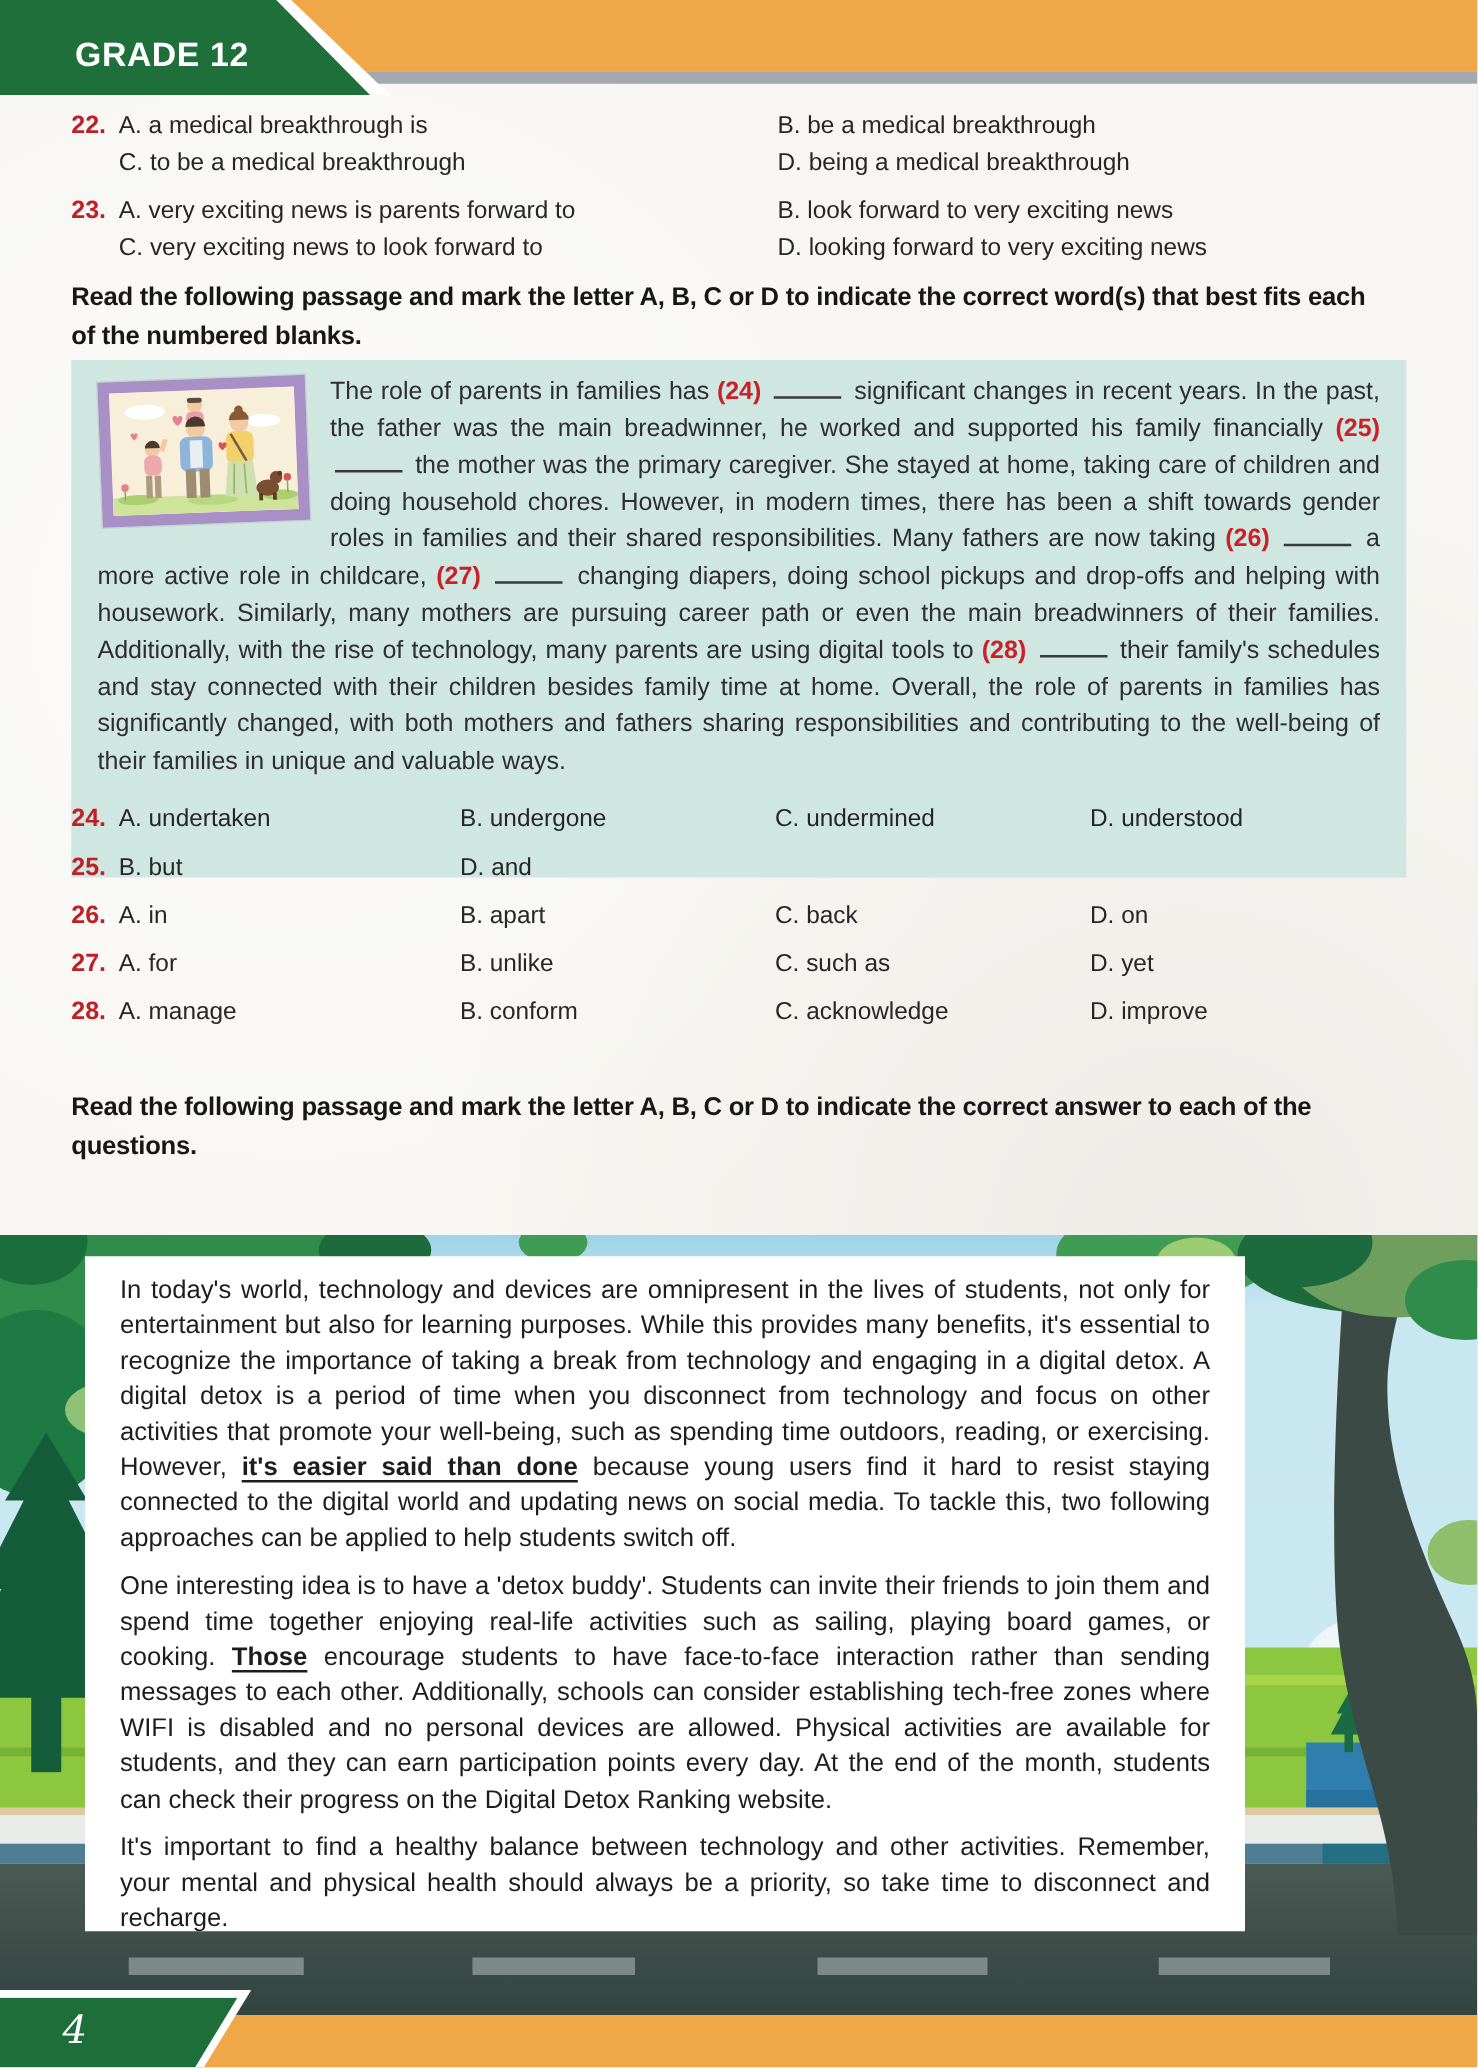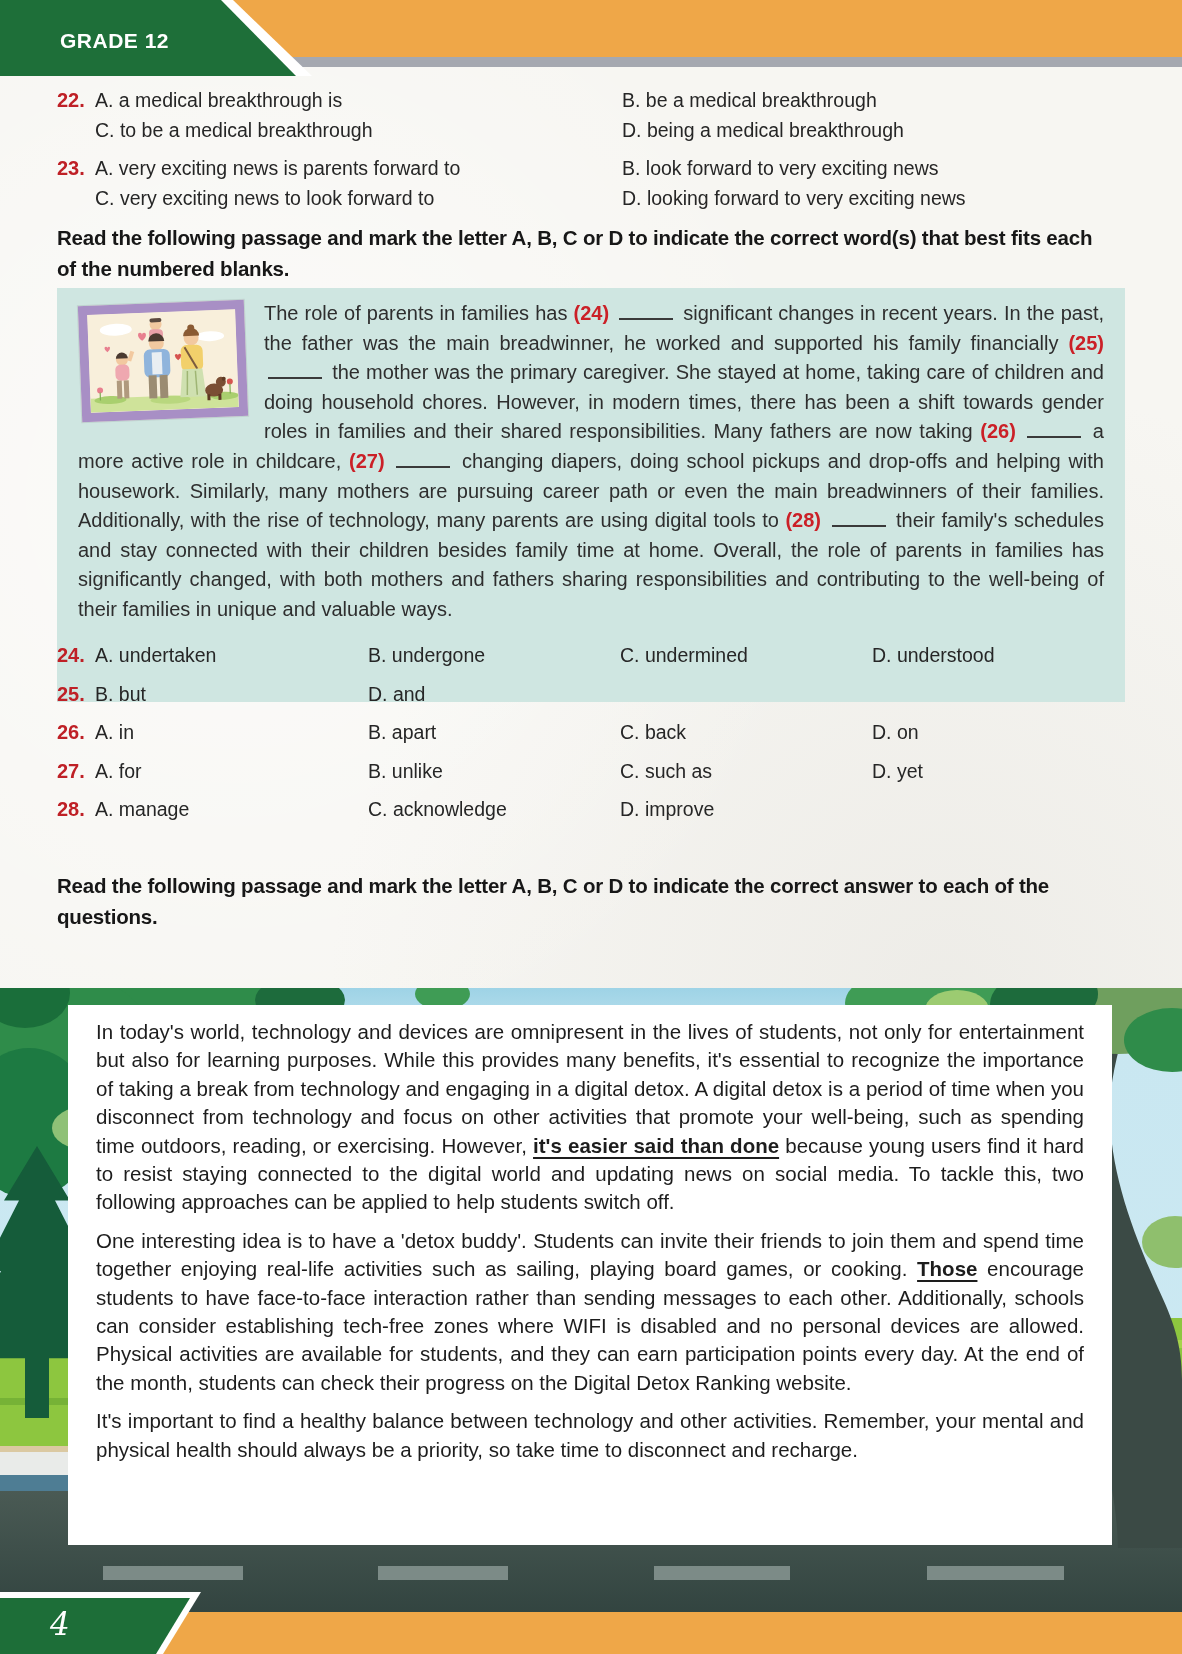--- a/index.html
+++ b/index.html
@@ -12,21 +12,21 @@
     font-family:"Liberation Sans", sans-serif;
     color:#222;overflow:hidden;
   }
   
   .orange-band{position:absolute;left:190px;right:0;top:0;height:57px;background:#efa748;}
   .gray-stripe{position:absolute;left:268px;right:0;top:57px;height:10px;background:#a5a8b0;}
   .flag-white{position:absolute;left:0;top:0;width:320px;height:76px;background:#ffffff;
     clip-path:polygon(0 0,233px 0,312px 76px,0 76px);}
   .flag-green{position:absolute;left:0;top:0;width:320px;height:76px;background:#1e6f39;
     clip-path:polygon(0 0,221px 0,296px 76px,0 76px);}
-  .grade-label{position:absolute;left:60px;top:29px;color:#fff;font-size:21px;font-weight:800;
+  .grade-label{position:absolute;left:60px;top:29px;color:#fff;font-size:27px;font-weight:800;
     letter-spacing:.5px;}
   
   .qblock{position:absolute;left:57px;right:30px;}
   .qrow2{display:grid;grid-template-columns:38px 527px 1fr;line-height:29.5px;font-size:19.5px;}
   .qrow4{display:grid;grid-template-columns:38px 273px 252px 252px 1fr;height:38.6px;font-size:19.5px;}
   .qnum{color:#bf2026;font-weight:bold;font-size:20px;}
   .opt{color:#262626;}
   .instruction{position:absolute;left:57px;width:1046px;font-size:20.5px;font-weight:bold;
     color:#171717;line-height:31px;letter-spacing:-.2px;}
   
@@ -41,21 +41,21 @@
   .bul{font-weight:bold;text-decoration:underline;text-decoration-thickness:2px;text-underline-offset:4px;}
   
   .scene{position:absolute;left:0;top:988px;width:1182px;height:626px;overflow:hidden;
     background:linear-gradient(#9ed3e6,#c9e7f1 60px,#cdeaf3);}
   .scene .abs{position:absolute;}
   .blob{position:absolute;border-radius:50%;}
   .pine{position:absolute;background:#155c3a;
     clip-path:polygon(50% 0%,72% 20%,62% 20%,86% 46%,74% 46%,100% 78%,58% 78%,58% 100%,42% 100%,42% 78%,0% 78%,26% 46%,14% 46%,38% 20%,28% 20%);}
   .pine-sm{position:absolute;background:#1a6b45;
     clip-path:polygon(50% 0%,78% 35%,66% 35%,92% 70%,60% 70%,60% 100%,40% 100%,40% 70%,8% 70%,34% 35%,22% 35%);}
-  .white-box{position:absolute;left:68px;top:17px;width:1044px;height:540px;background:#ffffff;
+  .white-box{position:absolute;left:68px;top:17px;width:928px;height:540px;background:#ffffff;
     box-sizing:border-box;padding:13px 28px 0 28px;font-size:20.5px;line-height:28.4px;
     text-align:justify;color:#1d1d1d;z-index:6;overflow:hidden;}
   .white-box p{margin:0 0 10px 0;}
   .dash{position:absolute;height:14px;background:#7c8b87;top:578px;}
   
   .bottom-orange{position:absolute;left:0;right:0;top:1612px;height:42px;background:#efa748;z-index:7;}
   .pflag-white{position:absolute;left:0;top:1592px;width:220px;height:62px;background:#fff;z-index:8;
     clip-path:polygon(0 0,201px 0,163px 62px,0 62px);}
   .pflag-green{position:absolute;left:0;top:1598px;width:220px;height:56px;background:#1d6e38;z-index:9;
     clip-path:polygon(0 0,190px 0,156px 56px,0 56px);}
@@ -180,20 +180,21 @@
     <div class="qrow4">
       <span class="qnum">27.</span>
       <span class="opt">A. for</span>
       <span class="opt">B. unlike</span>
       <span class="opt">C. such as</span>
       <span class="opt">D. yet</span>
     </div>
     <div class="qrow4">
       <span class="qnum">28.</span>
       <span class="opt">A. manage</span>
+      <span class="opt">B. conform</span>
       <span class="opt">C. acknowledge</span>
       <span class="opt">D. improve</span>
     </div>
   </div>
 
   <div class="instruction" style="top:870px;">Read the following passage and mark the letter A, B, C or D to indicate the correct answer to each of the questions.</div>
 
   <div class="scene">
 
     <div class="abs" style="left:58px;top:245px;width:46px;height:90px;background:#b5c8d6;"></div>

